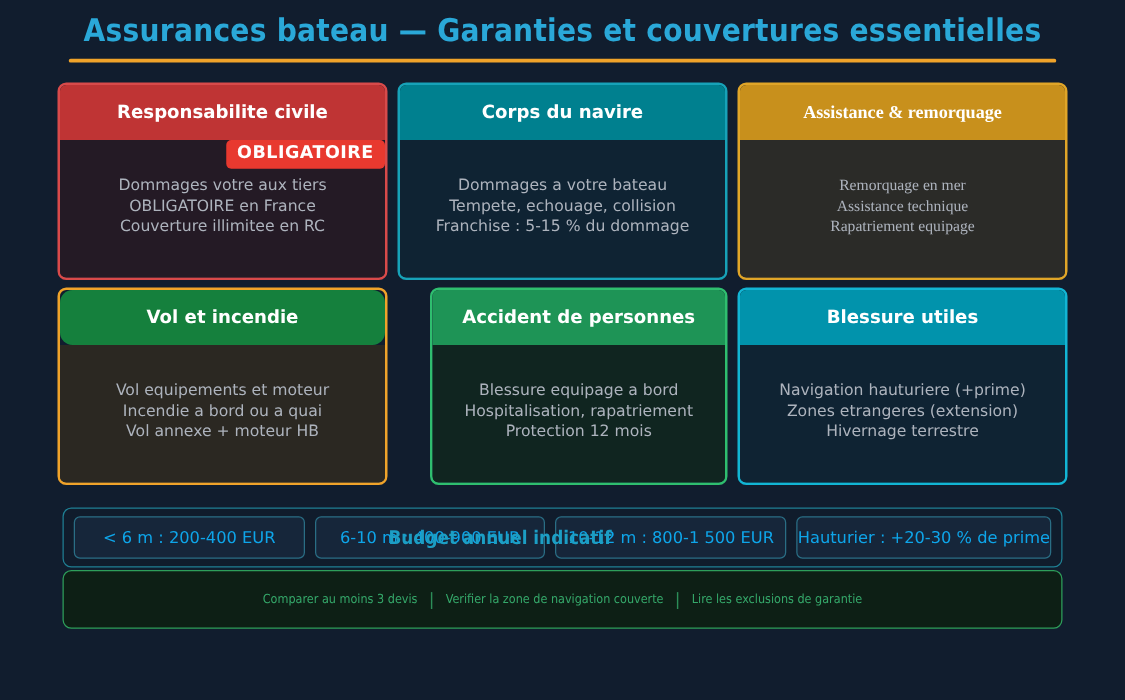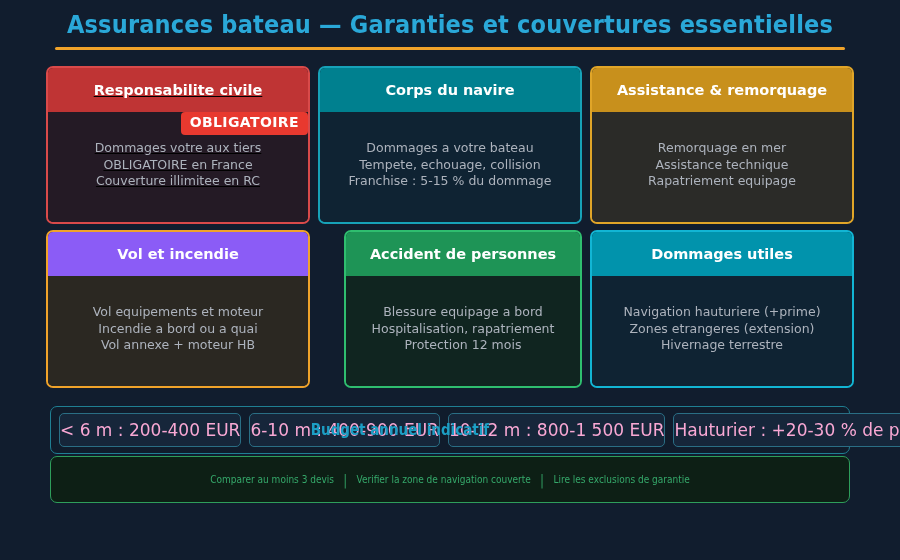--- a/index.html
+++ b/index.html
@@ -117,22 +117,22 @@
   .price-chip {
     flex: 1 1 0;
     height: 34px;
     box-sizing: border-box;
     border: 1.5px solid #2a6e85;
     border-radius: 5px;
     background: #16263a;
     display: flex;
     align-items: center;
     justify-content: center;
-    color: #f9a8d4;
-    font-size: 17px;
+    color: #0ea5e9;
+    font-size: 13px;
     white-space: nowrap;
   }
   #pricing-overlay {
     position: absolute;
     left: 0;
     top: 406px;
     width: 800px;
     height: 48px;
     display: flex;
     align-items: center;
@@ -174,21 +174,21 @@
 </style>
 </head>
 <body>
 
 <div id="title-block">
   <div id="page-title" style="color: rgb(42, 168, 216);">Assurances bateau — Garanties et couvertures essentielles</div>
   <div id="title-rule" style="background: rgb(240, 163, 42);"></div>
 </div>
 
 <div id="card-grid">
-    <div class="card" style="border-color: rgb(217, 74, 74); text-decoration: underline;">
+    <div class="card" style="border-color: rgb(217, 74, 74);">
       <div class="card-header" style="background: rgb(191, 52, 52);">
         <span>Responsabilite civile</span>
       </div>
       <div class="card-body" style="background: rgb(36, 26, 37);">
         <div class="card-badge" style="background: rgb(232, 57, 47);">OBLIGATOIRE</div>
         <div>
           <div class="card-line">Dommages votre aux tiers</div>
           <div class="card-line">OBLIGATOIRE en France</div>
           <div class="card-line">Couverture illimitee en RC</div>
         </div>
@@ -199,34 +199,34 @@
         <span>Corps du navire</span>
       </div>
       <div class="card-body" style="background: rgb(15, 35, 51);">
         <div>
           <div class="card-line">Dommages a votre bateau</div>
           <div class="card-line">Tempete, echouage, collision</div>
           <div class="card-line">Franchise : 5-15 % du dommage</div>
         </div>
       </div>
     </div>
-    <div class="card" style="border-color: rgb(224, 165, 40);">
+    <div class="card" style="border-color: rgb(224, 165, 40); font-family: Liberation Serif, serif;">
       <div class="card-header" style="background: rgb(200, 144, 28);">
         <span>Assistance &amp; remorquage</span>
       </div>
       <div class="card-body" style="background: rgb(43, 43, 40);">
         <div>
           <div class="card-line">Remorquage en mer</div>
           <div class="card-line">Assistance technique</div>
           <div class="card-line">Rapatriement equipage</div>
         </div>
       </div>
     </div>
     <div class="card" style="border-color: rgb(240, 163, 42);">
-      <div class="card-header" style="background: #8b5cf6;">
+      <div class="card-header" style="background: #15803d; border-radius: 10px;">
         <span>Vol et incendie</span>
       </div>
       <div class="card-body" style="background: rgb(43, 40, 34);">
         <div>
           <div class="card-line">Vol equipements et moteur</div>
           <div class="card-line">Incendie a bord ou a quai</div>
           <div class="card-line">Vol annexe + moteur HB</div>
         </div>
       </div>
     </div>
@@ -237,21 +237,21 @@
       <div class="card-body" style="background: rgb(16, 37, 32);">
         <div>
           <div class="card-line">Blessure equipage a bord</div>
           <div class="card-line">Hospitalisation, rapatriement</div>
           <div class="card-line">Protection 12 mois</div>
         </div>
       </div>
     </div>
     <div class="card" style="border-color: rgb(18, 181, 212);">
       <div class="card-header" style="background: rgb(1, 147, 172);">
-        <span>Dommages utiles</span>
+        <span>Blessure utiles</span>
       </div>
       <div class="card-body" style="background: rgb(15, 35, 51);">
         <div>
           <div class="card-line">Navigation hauturiere (+prime)</div>
           <div class="card-line">Zones etrangeres (extension)</div>
           <div class="card-line">Hivernage terrestre</div>
         </div>
       </div>
     </div>
   </div>

